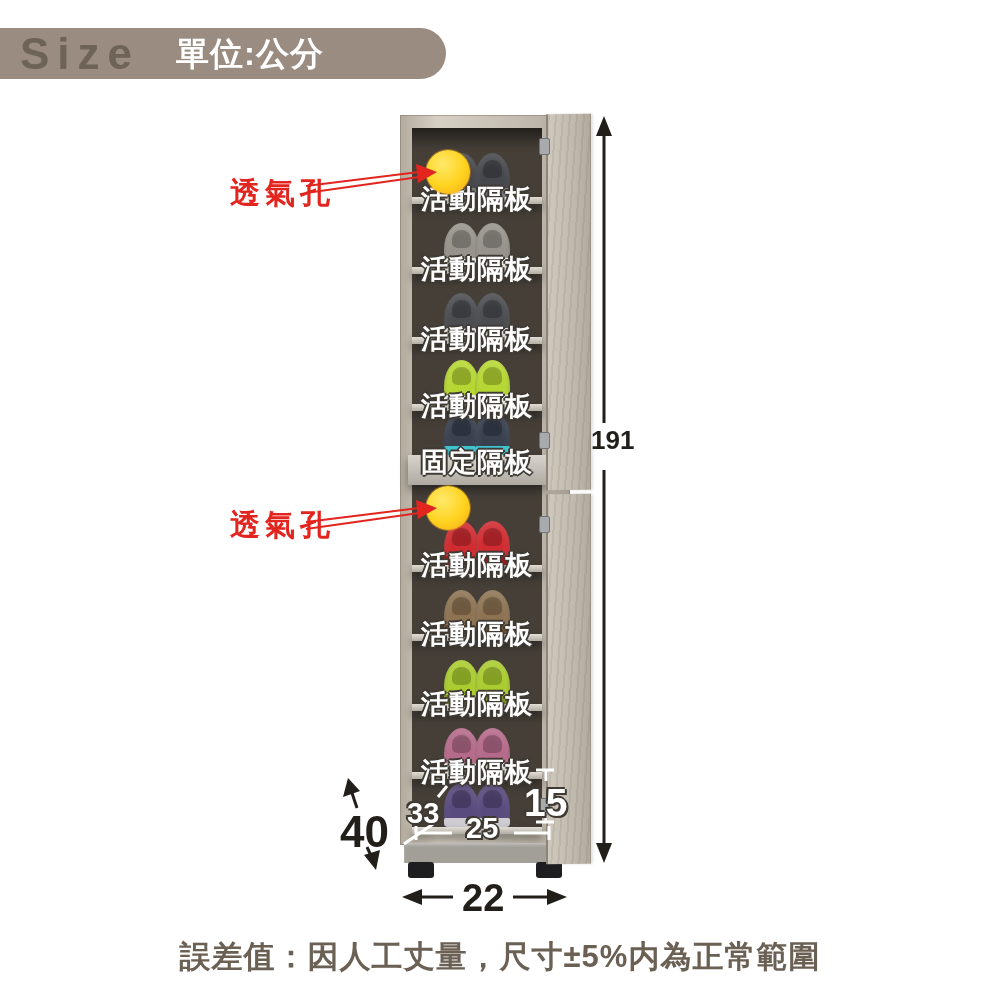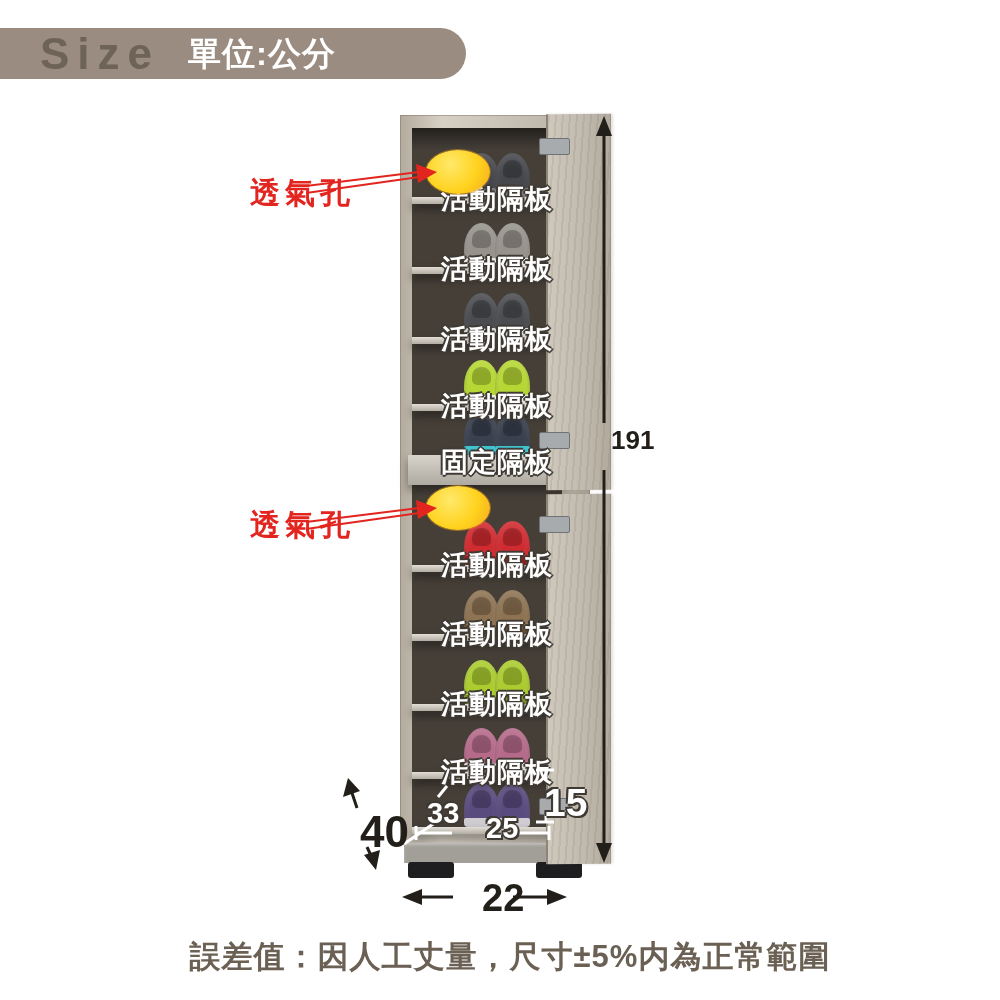--- a/index.html
+++ b/index.html
@@ -1,33 +1,33 @@
 <!DOCTYPE html>
 <html><head>
 <meta charset="utf-8">
 <style>
   html,body{margin:0;padding:0;}
   body{
     width:1000px;height:1000px;position:relative;overflow:hidden;
     background:#ffffff;font-family:"Liberation Sans","DejaVu Sans",sans-serif;
   }
-  .abs{position:absolute;padding-left:20px;}
+  .abs{position:absolute;}
 
   
   .banner{
     left:0;top:28px;width:446px;height:51px;
     background:#9a8c80;border-radius:0 26px 26px 0;
     display:flex;align-items:center;
   }
   .banner .size-word{
     margin-left:20px;font-size:44px;font-weight:bold;color:#6e6357;
     letter-spacing:8px;line-height:1;
   }
   .banner .unit-word{
-    margin-left:28px;font-size:33px;font-weight:bold;color:#ffffff;
+    margin-left:36px;font-size:33px;font-weight:bold;color:#ffffff;
     letter-spacing:1px;line-height:1;
   }
 
   
   .cabinet-frame{
     left:400px;top:115px;width:170px;height:730px;
     background:linear-gradient(90deg,#b3ab9e,#d6cfc3 22%,#c9c2b6 55%,#beb6aa 82%,#a8a093);
     box-shadow:inset 0 0 0 1px rgba(120,110,95,.45);
   }
   .cabinet-interior{

